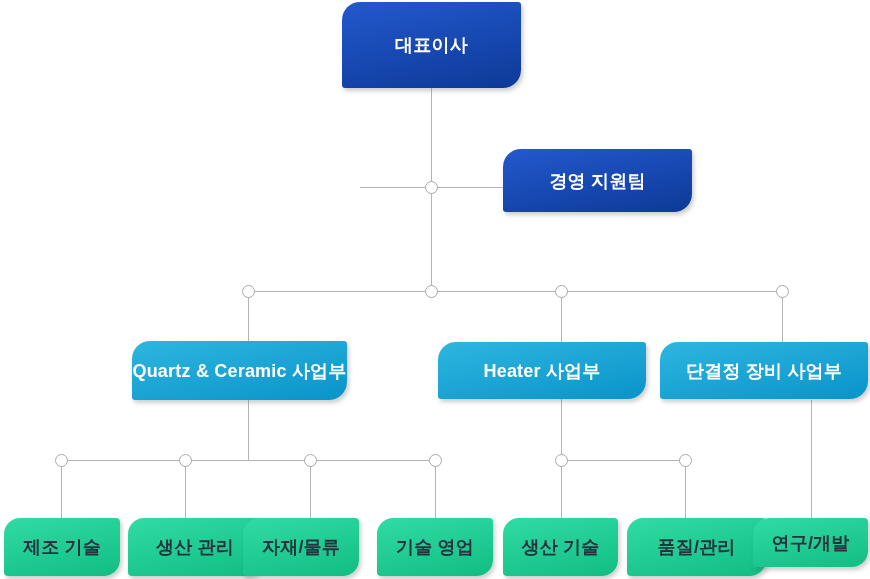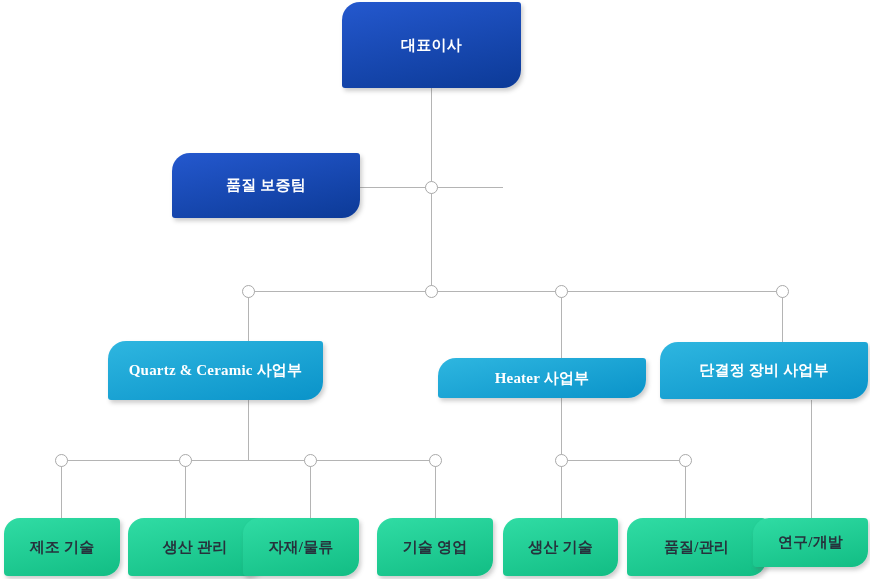--- a/index.html
+++ b/index.html
@@ -18,25 +18,24 @@
     position:absolute;width:11px;height:11px;
     border:1px solid #a9a9a9;border-radius:50%;
     background:#ffffff;
     transform:translate(-6px,-6px);
   }
   
   .node{
     position:absolute;
     display:flex;align-items:center;justify-content:center;
     border-radius:18px 3px 18px 3px;
-    font-size:15px;font-weight:700;
+    font-size:18px;font-weight:700;
     letter-spacing:0.2px;
     box-shadow:2px 3px 4px rgba(90,90,90,0.30);
     text-align:center;
-    font-family:Liberation Serif, serif;
   }
   .blue{background:linear-gradient(168deg,#255acc 0%,#2458ce 0%,#0c3a97 100%);color:#ffffff;}
   .cyan{background:linear-gradient(168deg,#2eb6e0 0%,#0a93c9 100%);color:#ffffff;}
   .green{background:linear-gradient(168deg,#30dca4 0%,#12bd84 100%);color:#26323c;font-weight:600;border-radius:16px 4px 16px 4px;}
 </style>
 </head>
 <body>
 
 <div class="canvas">
 
@@ -64,28 +63,28 @@
   <div class="dot" style="left:185px;top:460px"></div>
   <div class="dot" style="left:310px;top:460px"></div>
   <div class="dot" style="left:435px;top:460px"></div>
   <div class="dot" style="left:561px;top:460px"></div>
   <div class="dot" style="left:685px;top:460px"></div>
 
   <div class="node blue" style="left:342px;top:2px;width:179px;height:86px">
     <span>대표이사</span>
   </div>
 
-  <div class="node blue" style="left:172px;top:153px;width:188px;height:65px">
-    <span>품질 보증팀</span>
+  <div class="node blue" style="left:503px;top:149px;width:189px;height:63px">
+    <span>경영 지원팀</span>
   </div>
 
-  <div class="node cyan" style="left:108px;top:341px;width:215px;height:59px">
+  <div class="node cyan" style="left:132px;top:341px;width:215px;height:59px">
     <span>Quartz &amp; Ceramic 사업부</span>
   </div>
-  <div class="node cyan" style="left:438px;top:358px;width:208px;height:40px">
+  <div class="node cyan" style="left:438px;top:342px;width:208px;height:57px">
     <span>Heater 사업부</span>
   </div>
   <div class="node cyan" style="left:660px;top:342px;width:208px;height:57px">
     <span>단결정 장비 사업부</span>
   </div>
 
   <div class="node green" style="left:4px;top:518px;width:116px;height:58px">
     <span>제조 기술</span>
   </div>
   <div class="node green" style="left:128px;top:518px;width:134px;height:58px">

